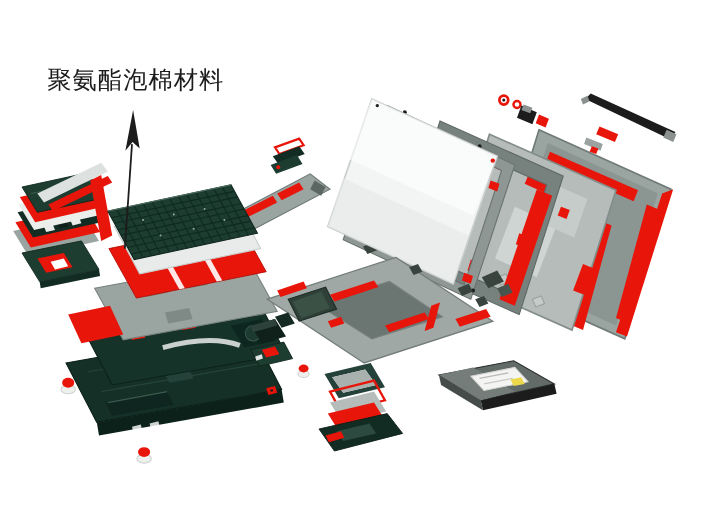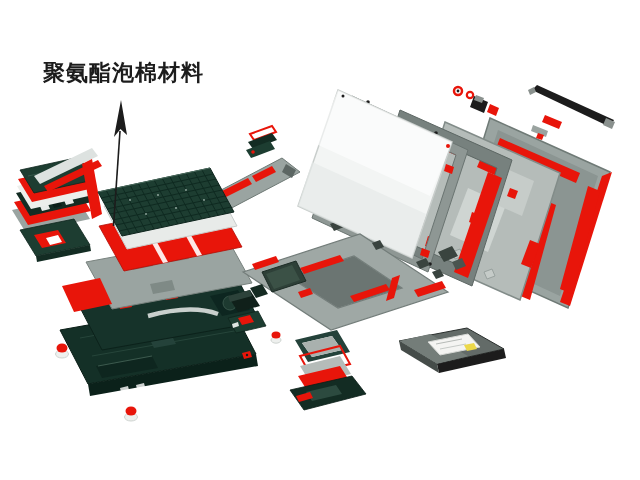--- a/index.html
+++ b/index.html
@@ -2,21 +2,21 @@
 <html style="--bg: #ffffff; --foam-red: #e8150a; --board-green: #1d3d31; --board-green-dark: #132c23; --metal-gray: #9aa4a1; --metal-gray-light: #b5bcb9; --panel-white: #f3f5f4; --line-black: #1c1c1c; --label-yellow: #ecd84a;"><head>
 <meta charset="utf-8">
 <title></title>
 <style>
   html,body{margin:0;padding:0;background:#fff;}
   .stage{position:relative;width:640px;height:480px;background:var(--bg,#ffffff);overflow:hidden;
          font-family:"Liberation Sans","DejaVu Sans",sans-serif;}
   .stage svg{position:absolute;left:0;top:0;}
   .annotation-label{
     position:absolute;left:43px;top:58px;
-    font-size:22px;font-weight:700;letter-spacing:1px;
+    font-size:22px;font-weight:400;letter-spacing:1px;
     color:var(--line-black,#1c1c1c);white-space:nowrap;
   }
   
   .red{fill:var(--foam-red,#e8150a);}
   .red-stroke{stroke:var(--foam-red,#e8150a);fill:none;}
   .green{fill:var(--board-green,#1d3d31);}
   .green-dark{fill:var(--board-green-dark,#132c23);}
   .gray{fill:var(--metal-gray,#9aa4a1);}
   .gray-light{fill:var(--metal-gray-light,#b5bcb9);}
   .white-panel{fill:var(--panel-white,#f3f5f4);}

